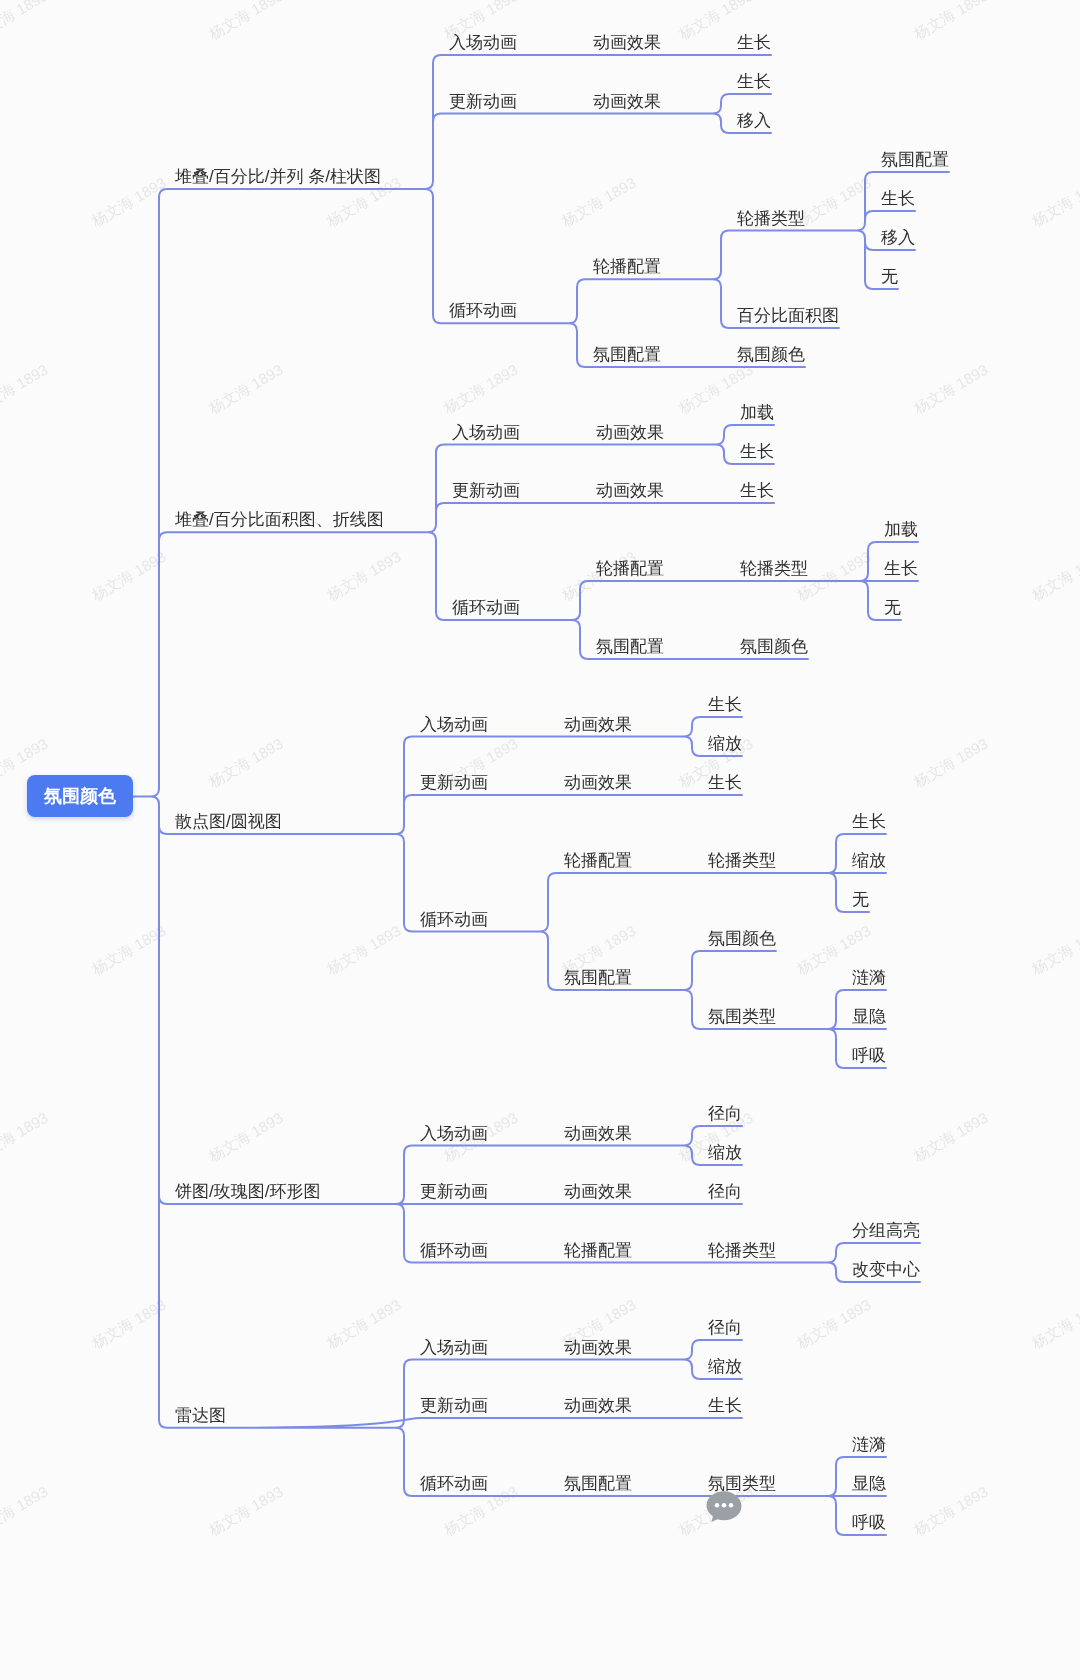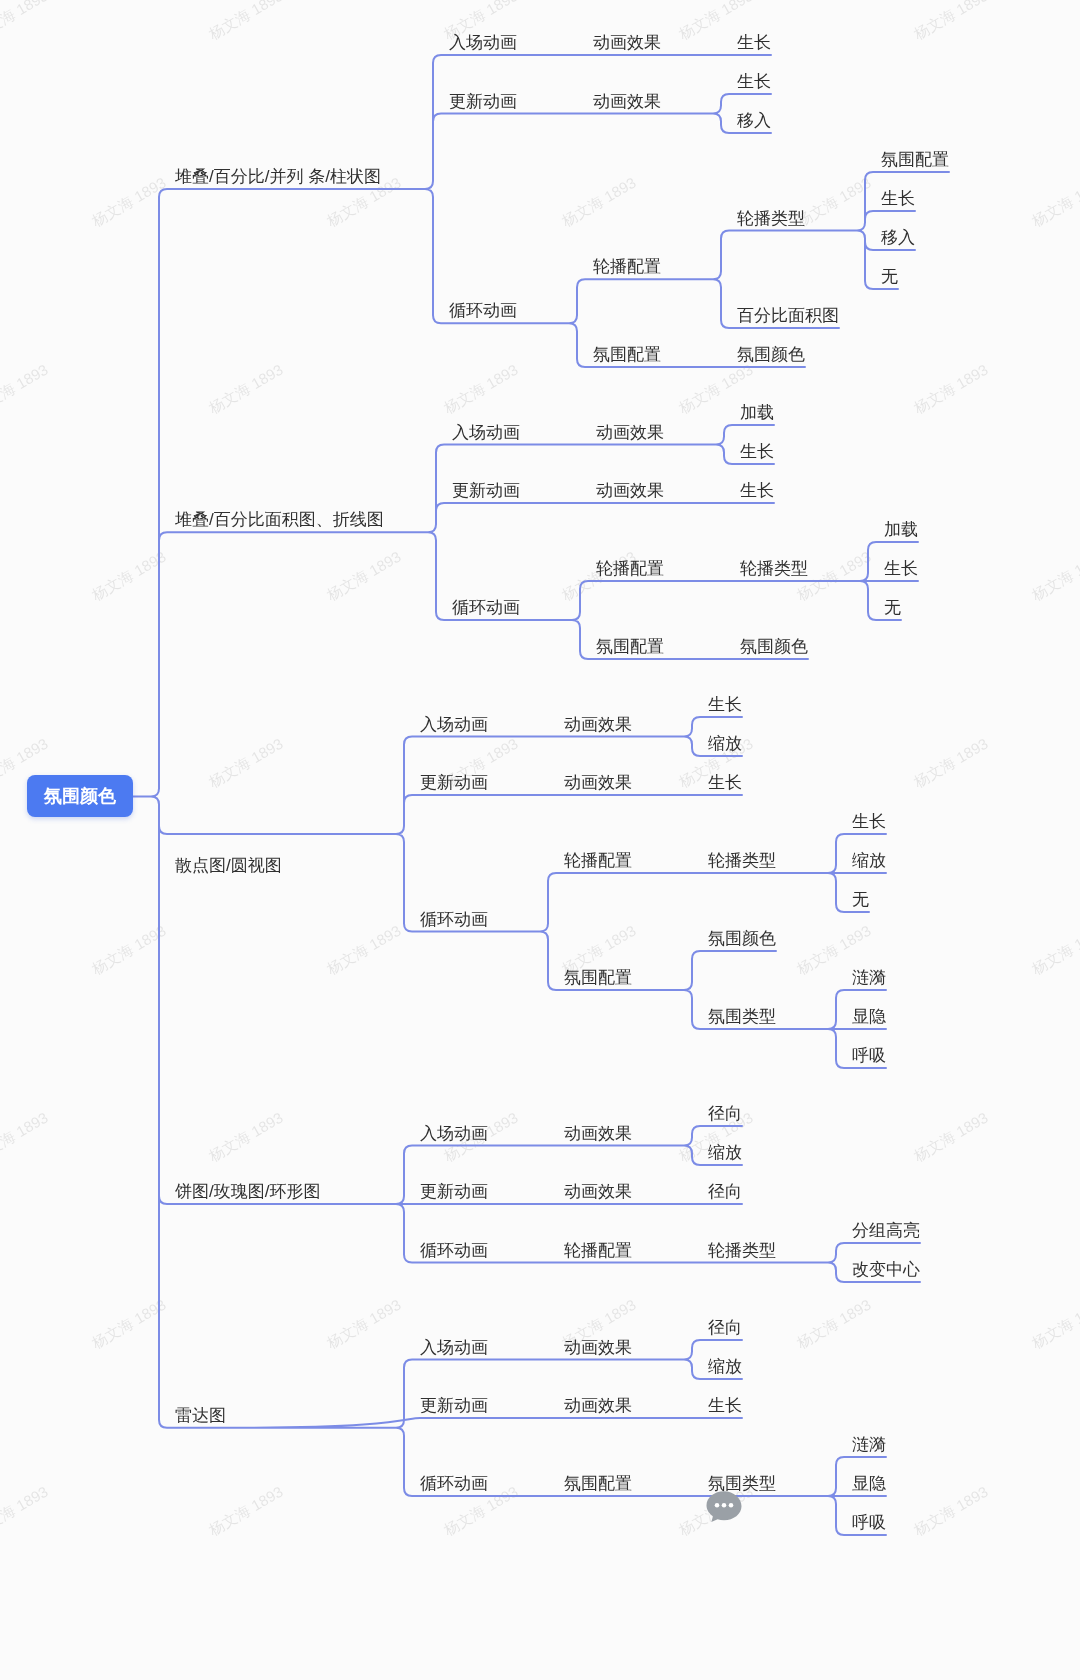--- a/index.html
+++ b/index.html
@@ -114,21 +114,21 @@
       <div class="node" style="color: rgb(48, 48, 48); left: 596px; top: 480px;">动画效果</div>
       <div class="node" style="color: rgb(48, 48, 48); left: 740px; top: 480px;">生长</div>
       <div class="node" style="color: rgb(48, 48, 48); left: 452px; top: 597px;">循环动画</div>
       <div class="node" style="color: rgb(48, 48, 48); left: 596px; top: 558px;">轮播配置</div>
       <div class="node" style="color: rgb(48, 48, 48); left: 740px; top: 558px;">轮播类型</div>
       <div class="node" style="color: rgb(48, 48, 48); left: 884px; top: 519px;">加载</div>
       <div class="node" style="color: rgb(48, 48, 48); left: 884px; top: 558px;">生长</div>
       <div class="node" style="color: rgb(48, 48, 48); left: 884px; top: 597px;">无</div>
       <div class="node" style="color: rgb(48, 48, 48); left: 596px; top: 636px;">氛围配置</div>
       <div class="node" style="color: rgb(48, 48, 48); left: 740px; top: 636px;">氛围颜色</div>
-      <div class="node" style="color: rgb(48, 48, 48); left: 175px; top: 811px; margin-top: 44px;">散点图/圆视图</div>
+      <div class="node" style="color: rgb(48, 48, 48); left: 175px; top: 811px;">散点图/圆视图</div>
       <div class="node" style="color: rgb(48, 48, 48); left: 420px; top: 713.5px;">入场动画</div>
       <div class="node" style="color: rgb(48, 48, 48); left: 564px; top: 713.5px;">动画效果</div>
       <div class="node" style="color: rgb(48, 48, 48); left: 708px; top: 694px;">生长</div>
       <div class="node" style="color: rgb(48, 48, 48); left: 708px; top: 733px;">缩放</div>
       <div class="node" style="color: rgb(48, 48, 48); left: 420px; top: 772px;">更新动画</div>
       <div class="node" style="color: rgb(48, 48, 48); left: 564px; top: 772px;">动画效果</div>
       <div class="node" style="color: rgb(48, 48, 48); left: 708px; top: 772px;">生长</div>
       <div class="node" style="color: rgb(48, 48, 48); left: 420px; top: 908.5px;">循环动画</div>
       <div class="node" style="color: rgb(48, 48, 48); left: 564px; top: 850px;">轮播配置</div>
       <div class="node" style="color: rgb(48, 48, 48); left: 708px; top: 850px;">轮播类型</div>

